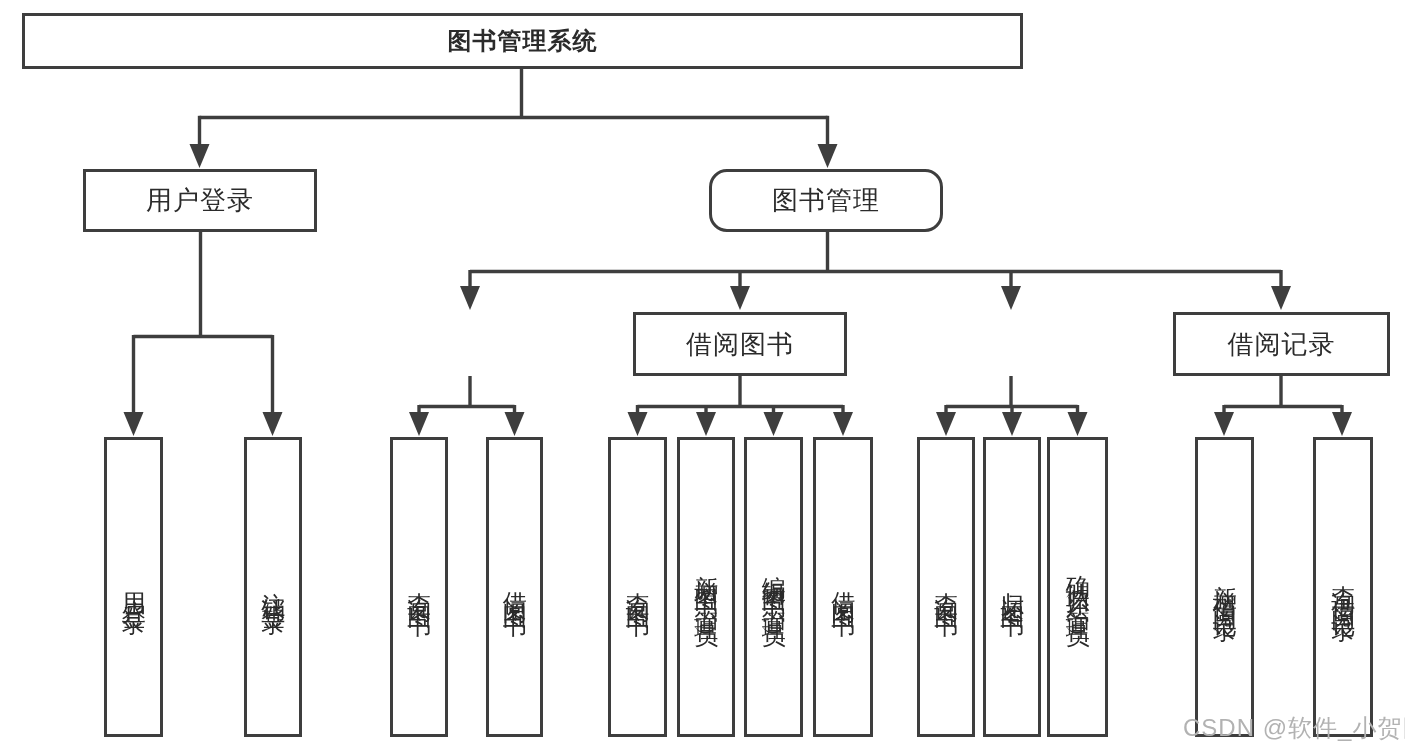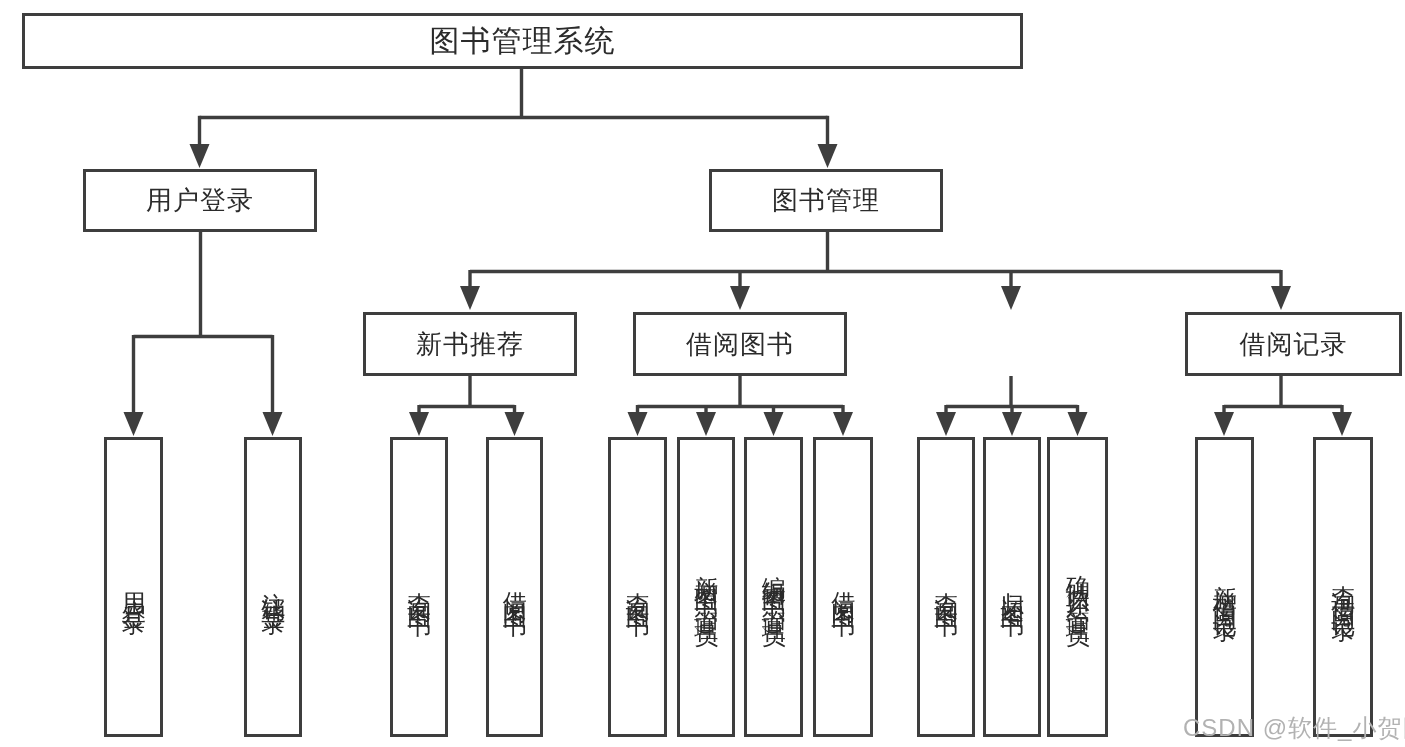--- a/index.html
+++ b/index.html
@@ -39,23 +39,24 @@
     align-items: center;
     justify-content: center;
     color: #2b2b2b;
   }
   .h-label {
     font-size: 26px;
     letter-spacing: 1px;
     white-space: nowrap;
   }
   .root-label {
-    font-size: 30px;
+    font-size: 24px;
     letter-spacing: 1px;
     white-space: nowrap;
+    font-weight: bold;
   }
   .v-box span {
     writing-mode: vertical-rl;
     text-orientation: mixed;
     font-size: 24px;
     letter-spacing: 7px;
     line-height: 1.1;
   }
   .watermark {
     position: absolute;
@@ -142,31 +143,28 @@
     </g>
   </svg>
 
   <div class="box" style="left:22px; top:13px; width:1001px; height:56px;">
     <span class="root-label">图书管理系统</span>
   </div>
 
   <div class="box" style="left:83px; top:169px; width:234px; height:63px;">
     <span class="h-label">用户登录</span>
   </div>
-  <div class="box" style="left:709px; top:169px; width:234px; height:63px;">
+  <div class="box" style="left:709px; top:169px; width:234px; height:63px;border-radius:18px;">
     <span class="h-label">图书管理</span>
   </div>
 
-  <div class="box" style="left:363px; top:312px; width:214px; height:64px;">
-    <span class="h-label">新书推荐</span>
-  </div>
   <div class="box" style="left:633px; top:312px; width:214px; height:64px;">
     <span class="h-label">借阅图书</span>
   </div>
-  <div class="box" style="left:1173px; top:312px; width:217px; height:64px;margin-left:12px;">
+  <div class="box" style="left:1173px; top:312px; width:217px; height:64px;">
     <span class="h-label">借阅记录</span>
   </div>
 
   <div class="box v-box" style="left:104px; top:437px; width:59px; height:300px;">
     <span>用户登录</span>
   </div>
   <div class="box v-box" style="left:244px; top:437px; width:58px; height:300px;">
     <span>注销登录</span>
   </div>
 

